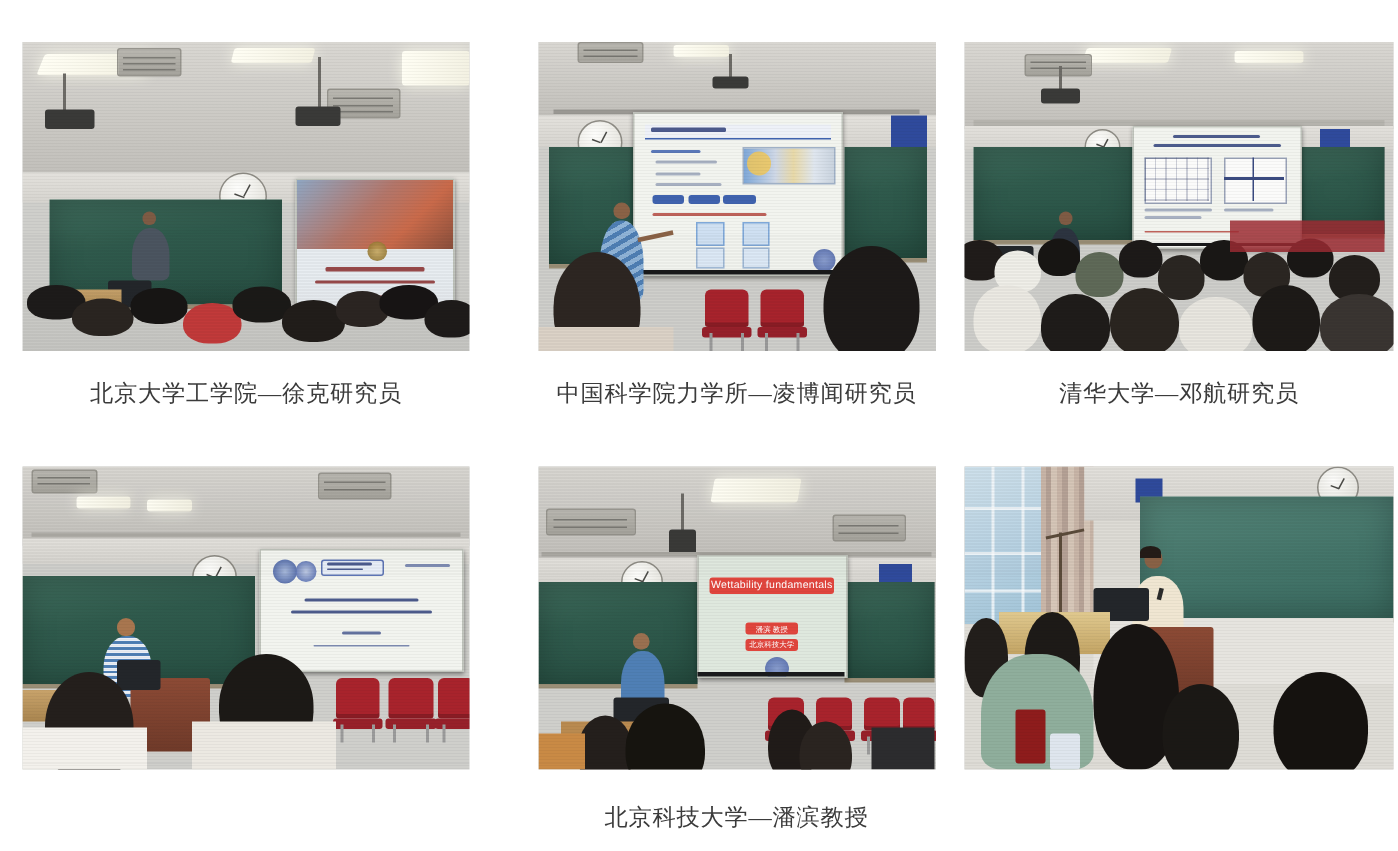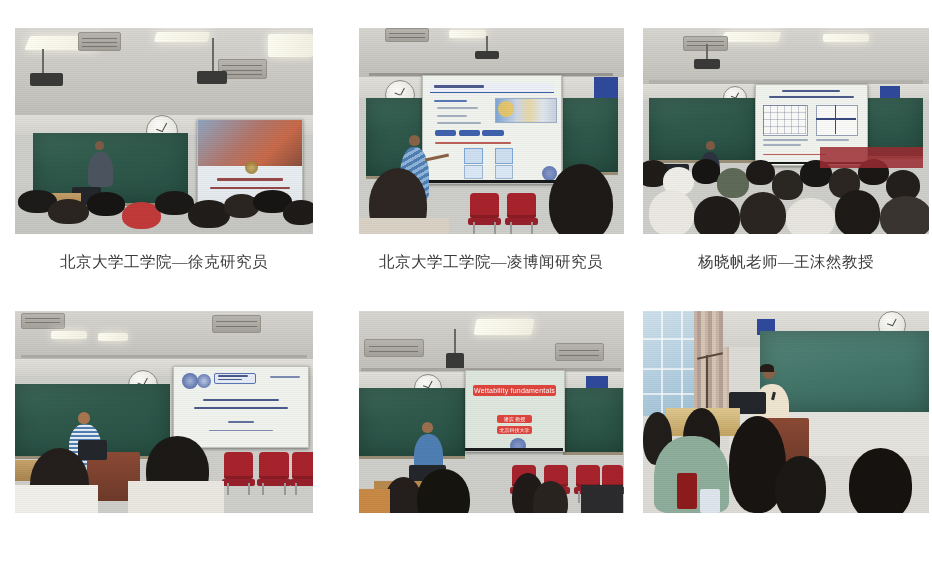--- a/index.html
+++ b/index.html
@@ -334,21 +334,21 @@
               <div class="leg" style="left:10%"></div>
               <div class="leg" style="right:10%"></div>
             </div>
 
           <div class="head" style="left:4%;top:68%;width:22%;height:36%;background:#2d2622;"></div>
           <div class="head" style="left:72%;top:66%;width:24%;height:38%;background:#1d1a18;"></div>
           <div style="position:absolute;left:0;top:92%;width:34%;height:8%;background:#dcd3c7;"></div>
           <div class="grain"></div>
         </div>
       </div>
-      <div class="caption cap-row1">北京大学工学院—凌博闻研究员</div>
+      <div class="caption cap-row1">中国科学院力学所—凌博闻研究员</div>
     </div>
 
     <div class="cell cell-3">
       <div class="photo photo-c">
         <div class="scene">
           <div class="ceiling" style="height:28%;"></div>
           <div class="lamp" style="left:28%;top:2%;width:20%;height:5%;transform:skewX(-16deg);"></div>
           <div class="lamp" style="left:63%;top:3%;width:16%;height:4%;"></div>
           <div class="vent" style="left:14%;top:4%;width:15%;height:6%;">
             <div class="slat" style="top:32%"></div>
@@ -396,21 +396,21 @@
             <div class="head" style="left:18%;top:52%;width:16%;height:54%;background:#1f1c1a;"></div>
             <div class="head" style="left:34%;top:46%;width:16%;height:58%;background:#2a2520;"></div>
             <div class="head" style="left:50%;top:54%;width:17%;height:52%;background:#e9e7e0;"></div>
             <div class="head" style="left:67%;top:44%;width:16%;height:60%;background:#1d1a17;"></div>
             <div class="head" style="left:83%;top:52%;width:18%;height:54%;background:#3a3531;"></div>
           </div>
           <div style="position:absolute;left:62%;top:58%;width:36%;height:10%;background:#9e2b32;opacity:.85;"></div>
           <div class="grain"></div>
         </div>
       </div>
-      <div class="caption cap-row1">杨晓帆老师—王沫然教授</div>
+      <div class="caption cap-row1">清华大学—邓航研究员</div>
     </div>
   </div>
 
   <div class="grid-row row-2">
 
     <div class="cell cell-1">
       <div class="photo photo-d">
         <div class="scene">
           <div class="ceiling" style="height:26%;"></div>
           <div class="vent" style="left:2%;top:1%;width:14%;height:7%;">
@@ -526,20 +526,21 @@
 
           <div class="head" style="left:10%;top:82%;width:14%;height:24%;background:#241f1c;"></div>
           <div class="head" style="left:22%;top:78%;width:20%;height:30%;background:#16140f;"></div>
           <div class="head" style="left:58%;top:80%;width:12%;height:24%;background:#201b18;"></div>
           <div class="head" style="left:66%;top:84%;width:13%;height:22%;background:#2a2420;"></div>
           <div style="position:absolute;left:0%;top:88%;width:12%;height:12%;background:#c98a45;"></div>
           <div style="position:absolute;left:84%;top:86%;width:16%;height:14%;background:#2c2c2e;"></div>
           <div class="grain"></div>
         </div>
       </div>
+      <div class="caption cap-row2">北京科技大学—潘滨教授</div>
     </div>
 
     <div class="cell cell-3">
       <div class="photo photo-f">
         <div class="scene">
           <div style="position:absolute;inset:0;background:#dedcd6;"></div>
           <div class="window" style="left:0%;top:0%;width:20%;height:52%;">
             <div class="mullion-v" style="left:32%"></div>
             <div class="mullion-v" style="left:66%"></div>
             <div class="mullion-h" style="top:26%"></div>

